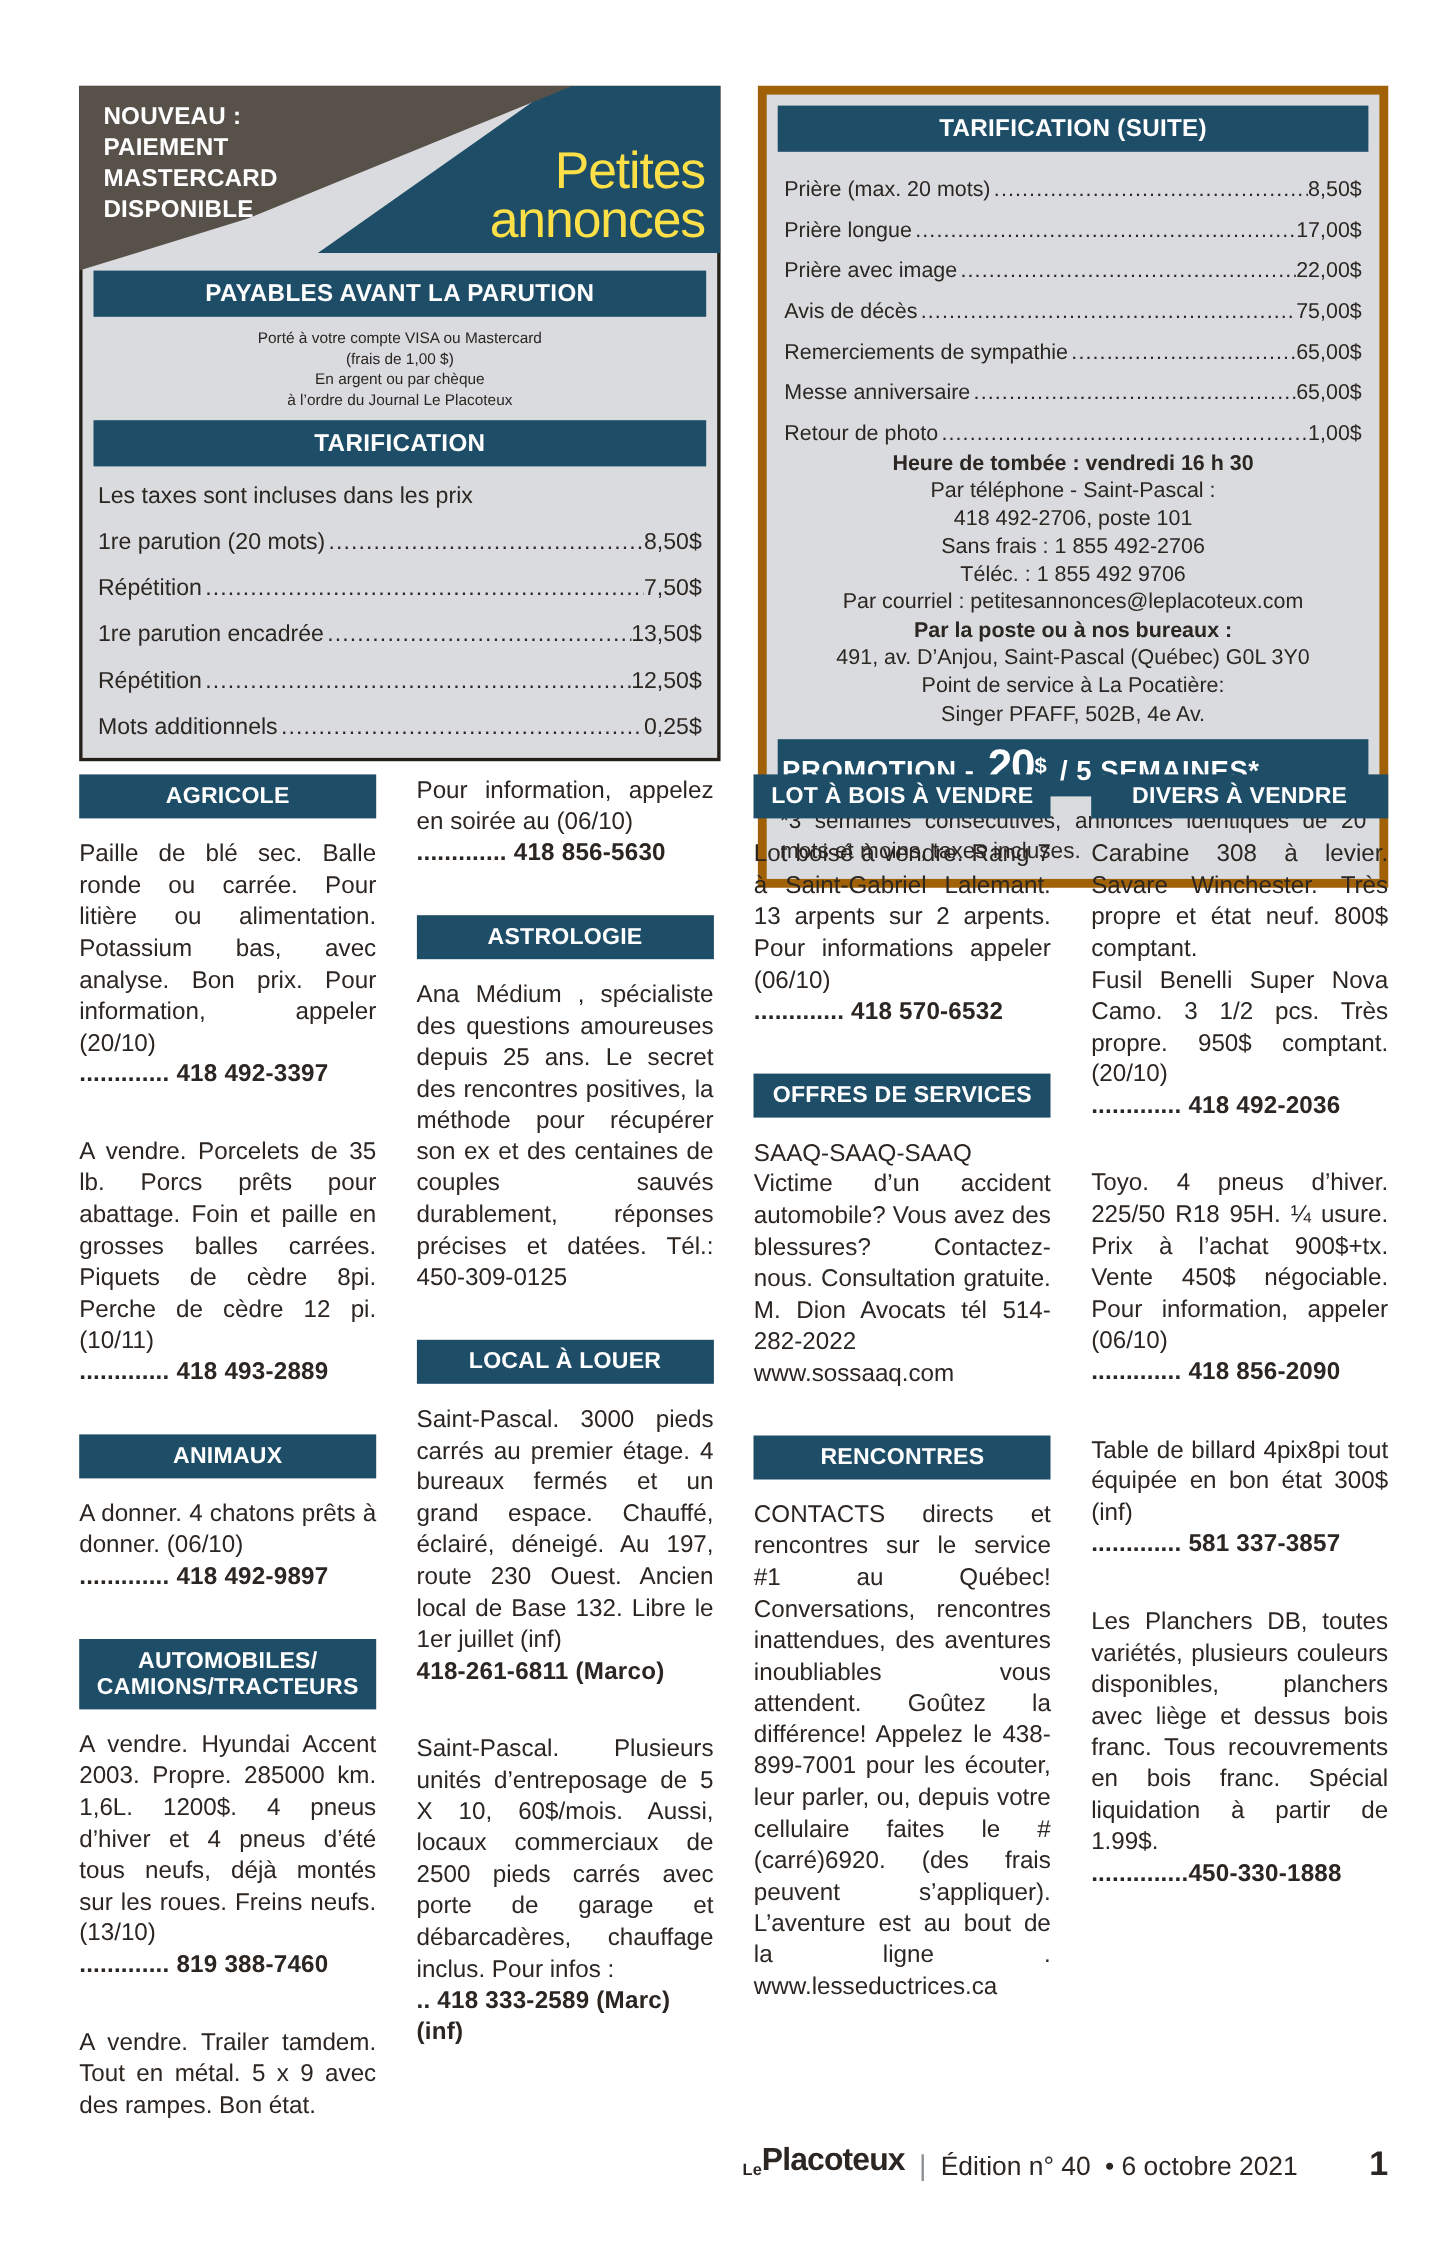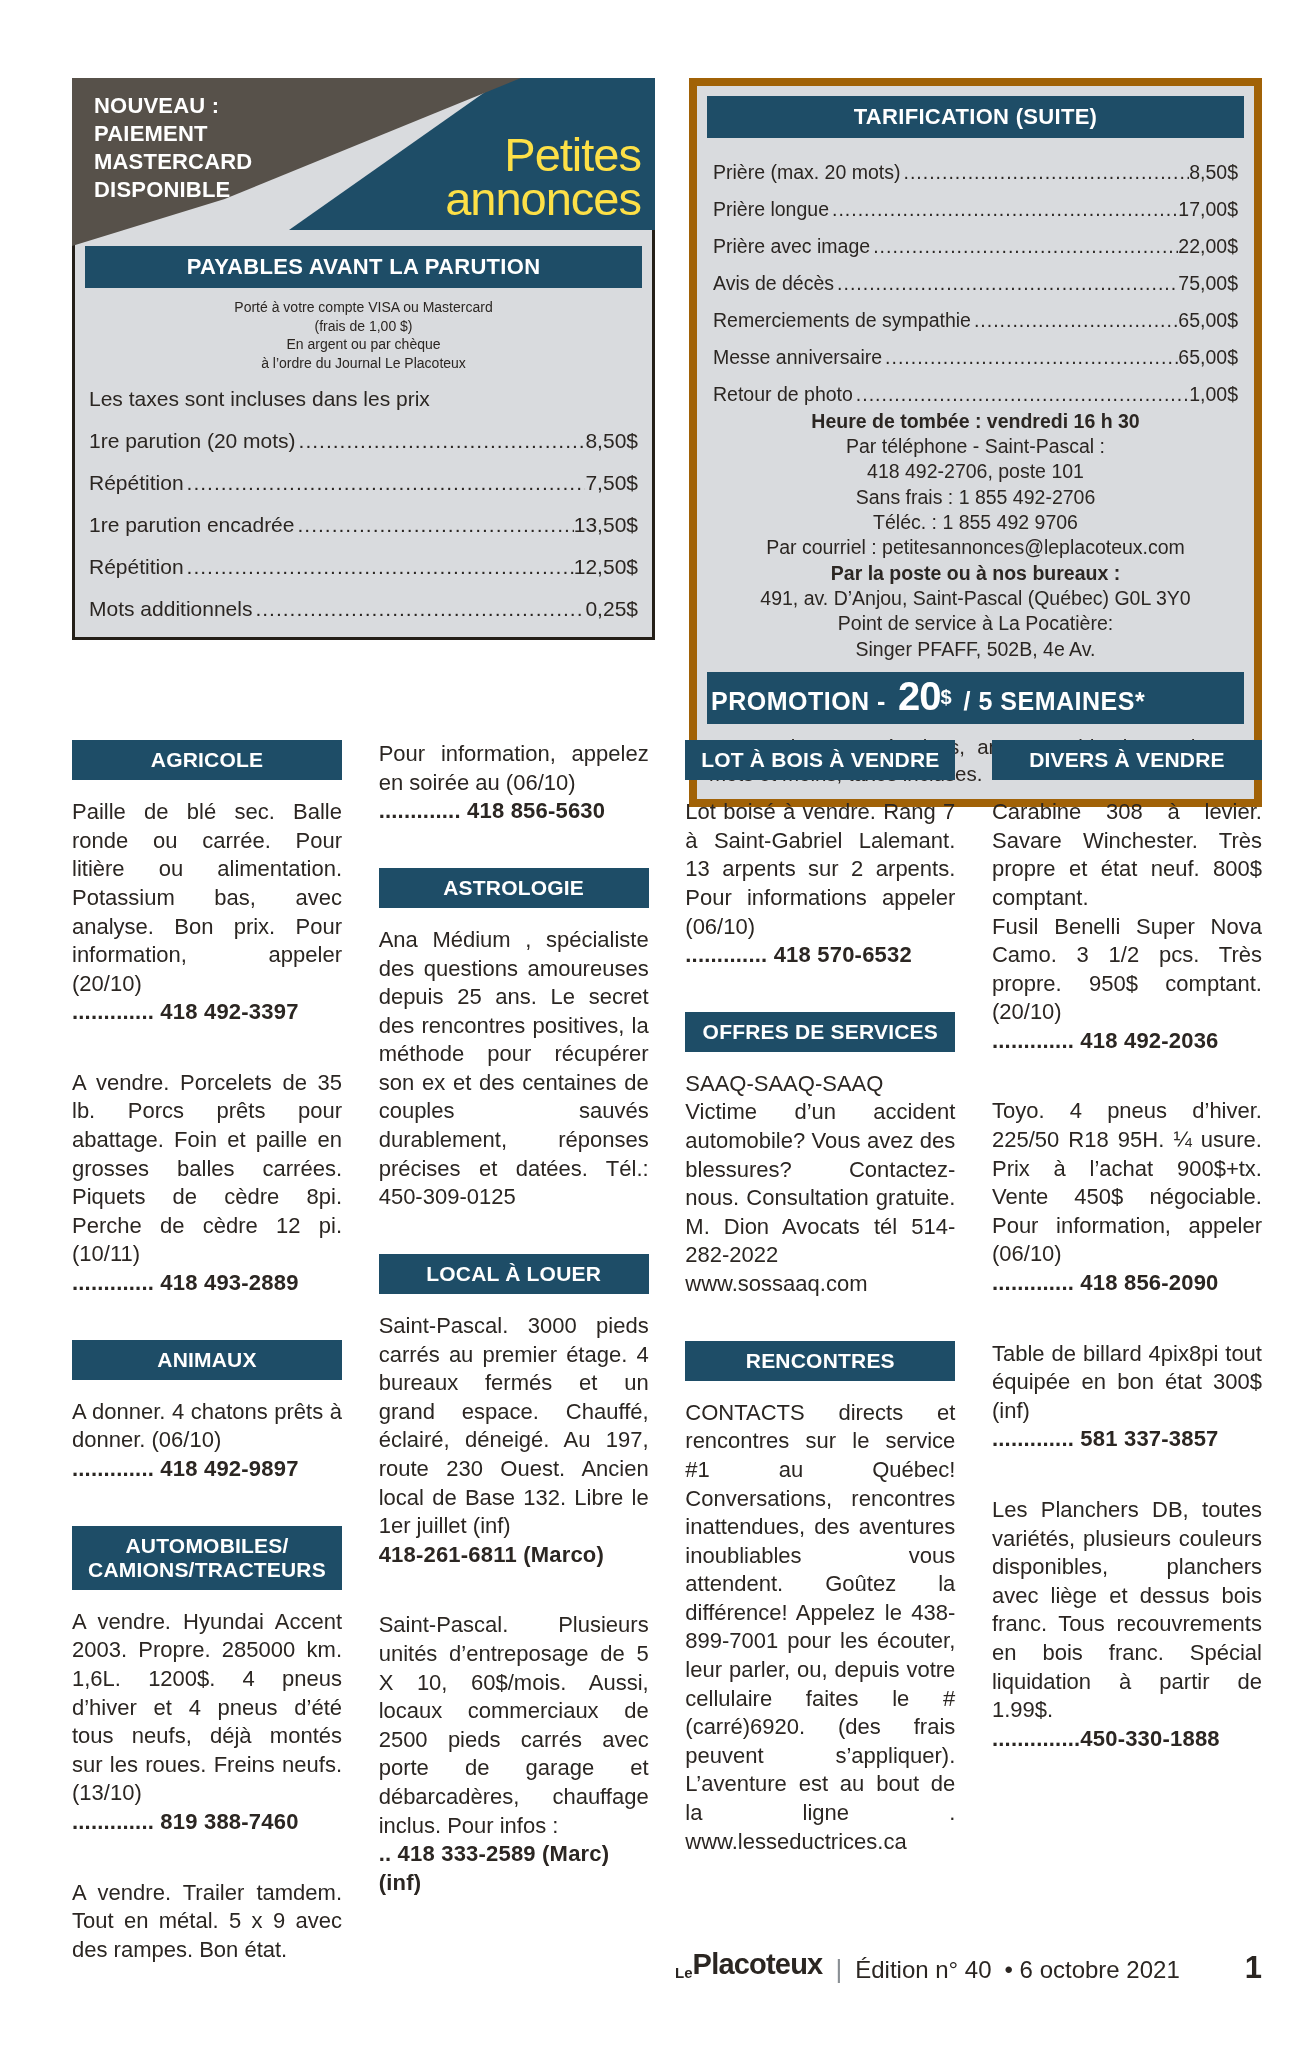--- a/index.html
+++ b/index.html
@@ -49,21 +49,21 @@
     display:flex;justify-content:flex-start;align-items:baseline;gap:12px;
   }
   .promo-label{font-weight:bold;font-size:25px;letter-spacing:0.5px;}
   .promo-amount{font-weight:bold;font-size:40px;line-height:0.9;letter-spacing:-1px;}
   .promo-cur{font-weight:bold;font-size:20px;vertical-align:super;}
   .promo-suffix{font-weight:bold;font-size:25px;letter-spacing:0.5px;}
   .promo-note{margin:10px 2px 0 2px;font-size:20.5px;line-height:1.3;text-align:justify;}
 
   
   .ads{position:absolute;left:72px;top:704px;width:1190px;display:flex;justify-content:space-between;align-items:flex-start;}
-  .ad-col{width:270px;margin-top:36px;}
+  .ad-col{width:270px;}
   .section-header{
     background:#1e4d67;color:#fff;font-weight:bold;font-size:21px;text-align:center;
     padding:8px 4px;margin:14px 0 18px 0;white-space:pre-line;line-height:1.15;letter-spacing:0.2px;
   }
   .ad-col > .section-header:first-child{margin-top:0;}
   .ad{margin-bottom:42px;font-size:22px;line-height:1.3;}
   .ad-text{text-align:justify;white-space:pre-line;}
   .ad-phone{font-weight:bold;letter-spacing:0.2px;}
 
   
@@ -95,20 +95,21 @@
 DISPONIBLE</div>
       </div>
     </div>
     <div class="bar">PAYABLES AVANT LA PARUTION</div>
     <div class="pay-lines">
         <div class="info-line">Porté à votre compte VISA ou Mastercard</div>
         <div class="info-line">(frais de 1,00 $)</div>
         <div class="info-line">En argent ou par chèque</div>
         <div class="info-line">à l’ordre du Journal Le Placoteux</div>
       </div>
+    <div class="bar">TARIFICATION</div>
     <div class="tarif-block">
       <div class="tarif-note">Les taxes sont incluses dans les prix</div>
       <div>
           <div class="tarif-row">
             <span class="tarif-label">1re parution (20 mots) </span>
             <span class="leader">..........................................................................................</span>
             <span class="tarif-price">8,50$</span>
           </div>
           <div class="tarif-row">
             <span class="tarif-label">Répétition</span>

